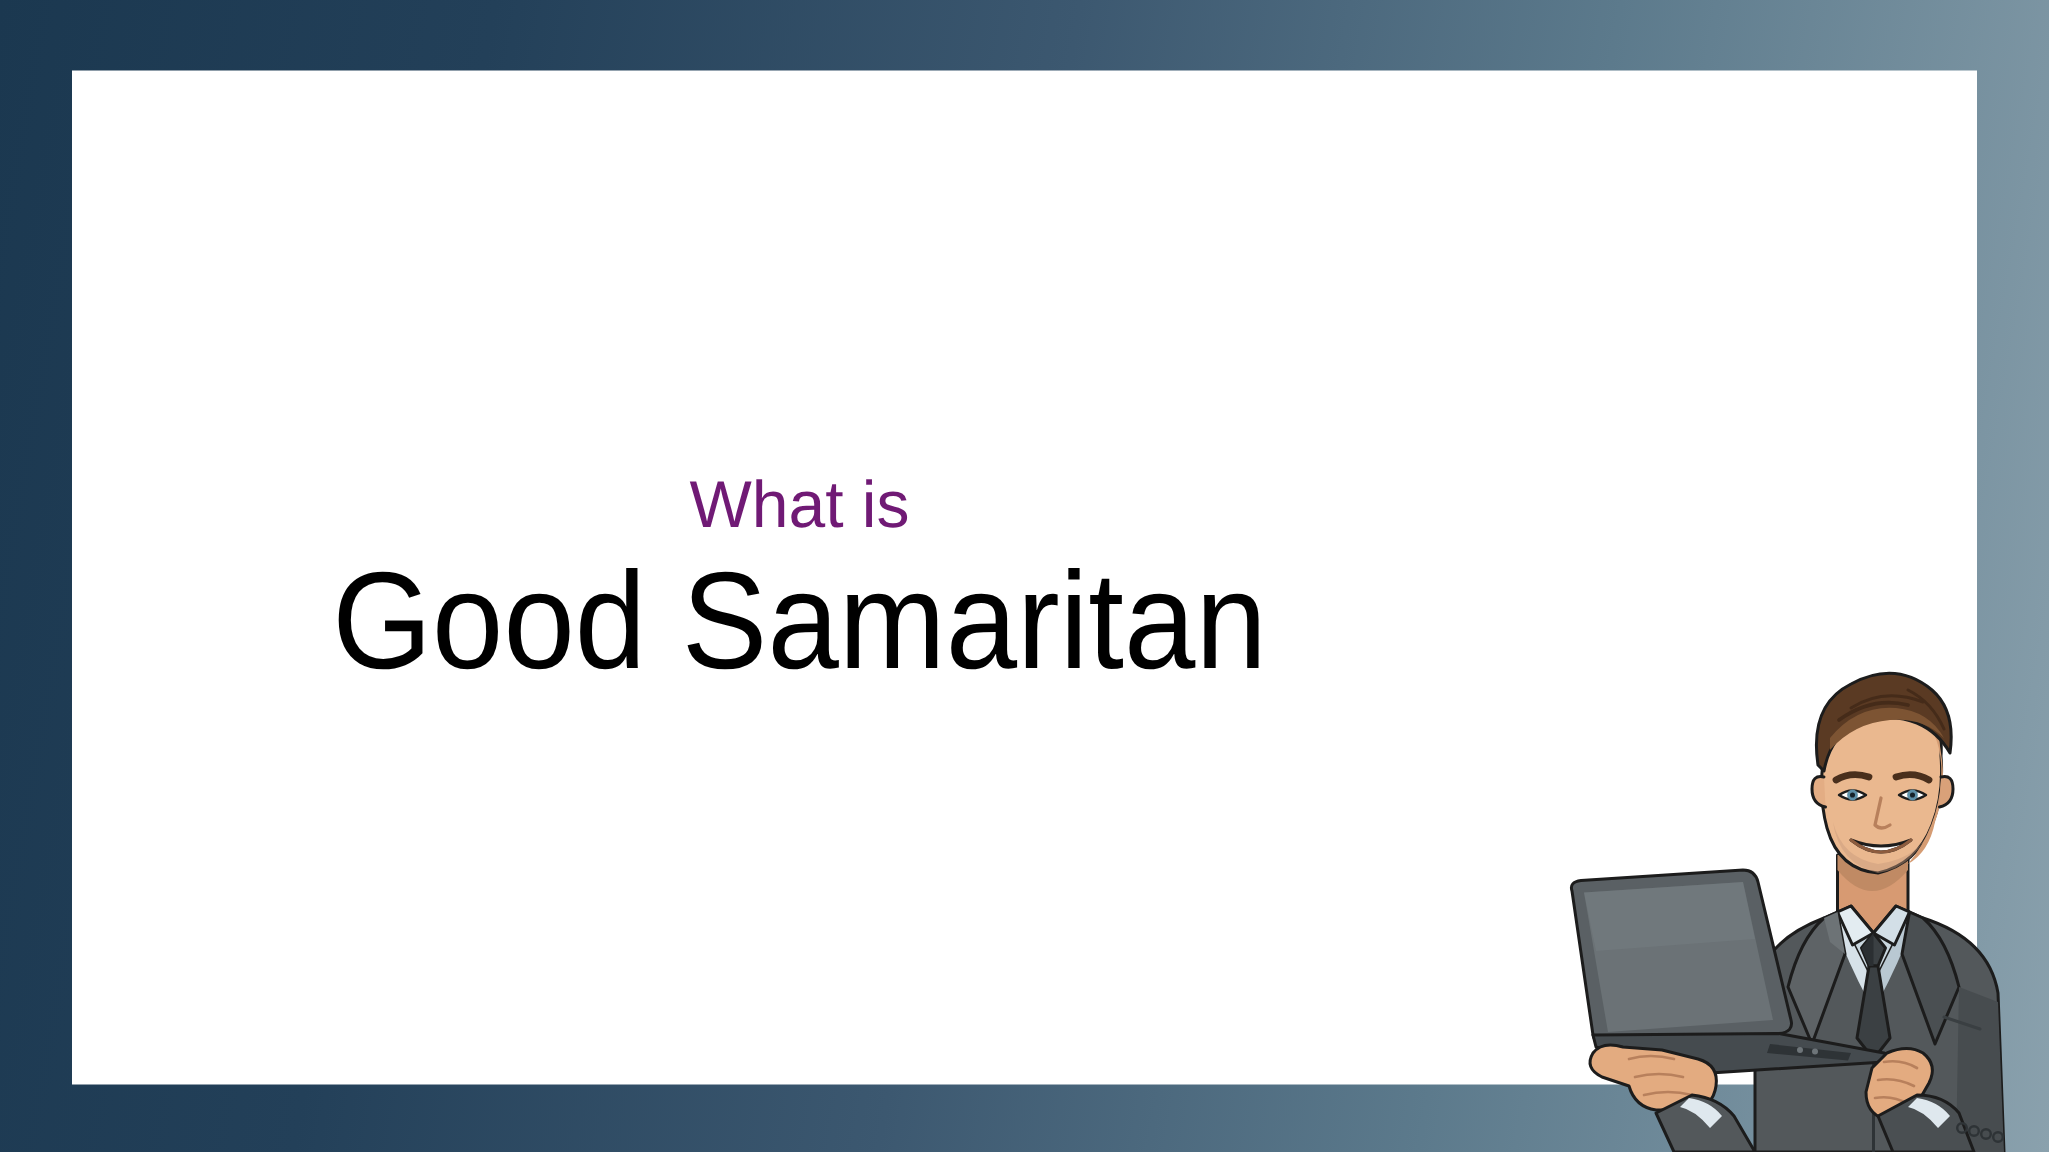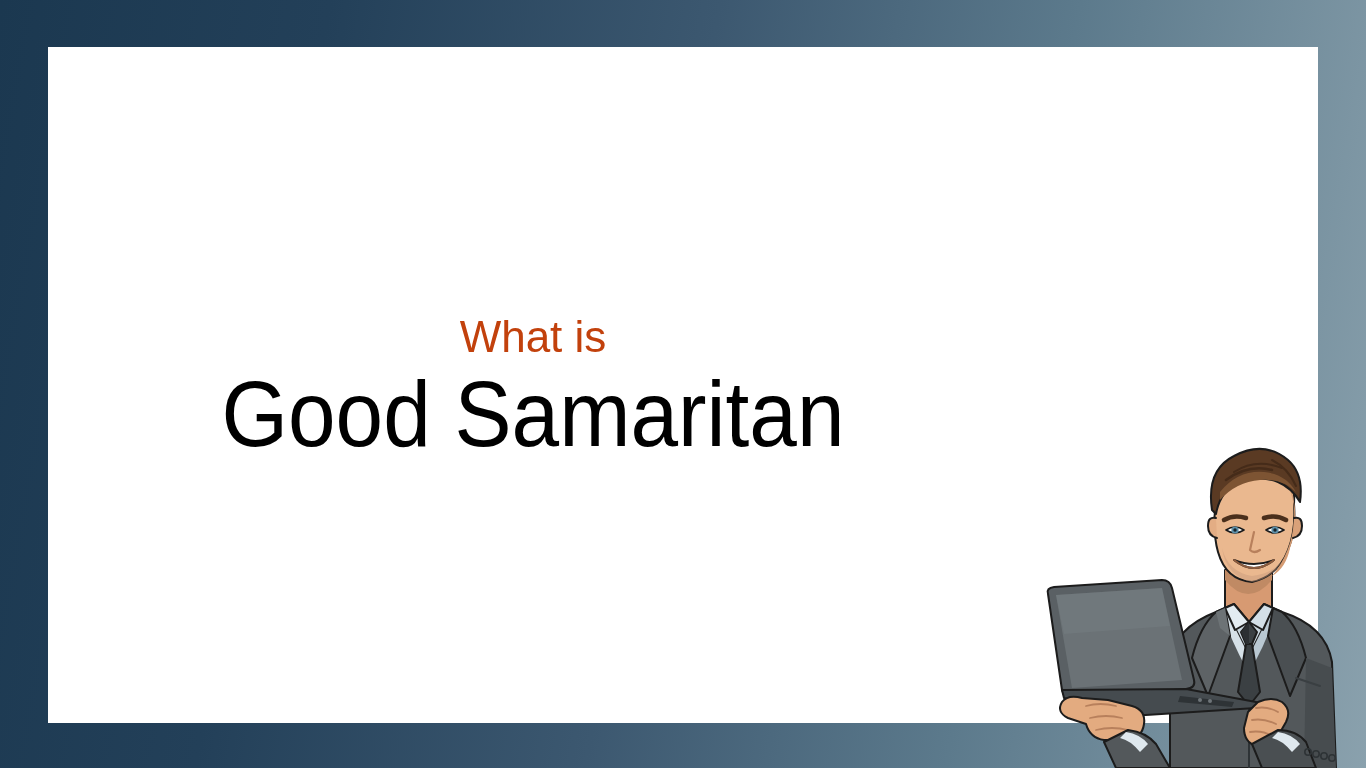--- a/index.html
+++ b/index.html
@@ -39,21 +39,21 @@
   }
 
   #title-eyebrow {
     position: absolute;
     left: 0;
     top: 265px;
     width: 970px;
     text-align: center;
     font-size: 44px;
     line-height: 50px;
-    color: #c2410c;
+    color: #701a75;
     font-family: "Liberation Sans", sans-serif;
     font-weight: 400;
     letter-spacing: 0px;
   }
 
   #title-main {
     position: absolute;
     left: 0;
     top: 315px;
     width: 970px;

